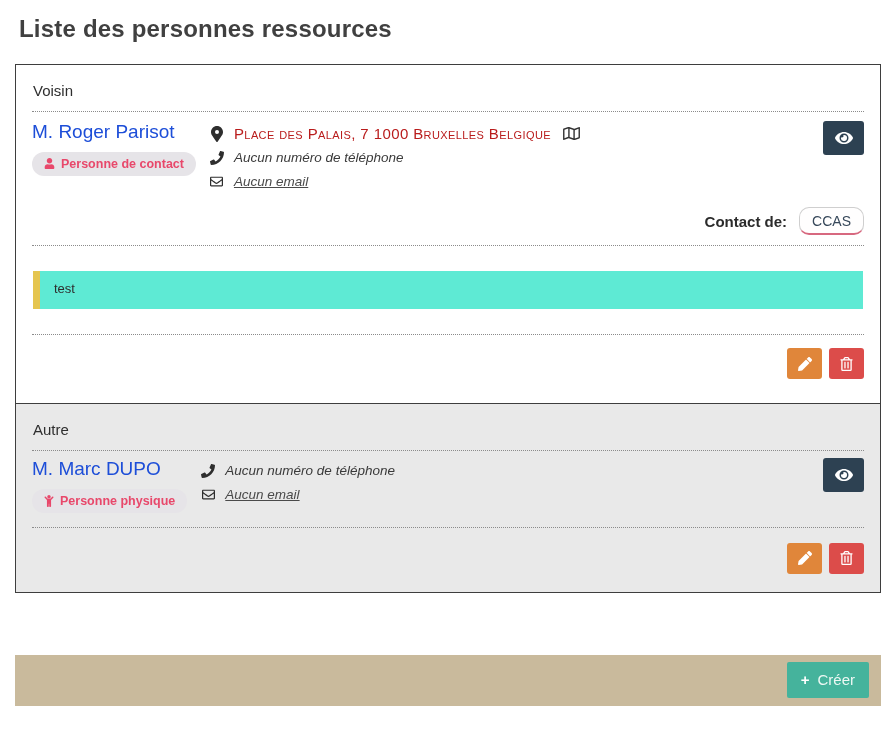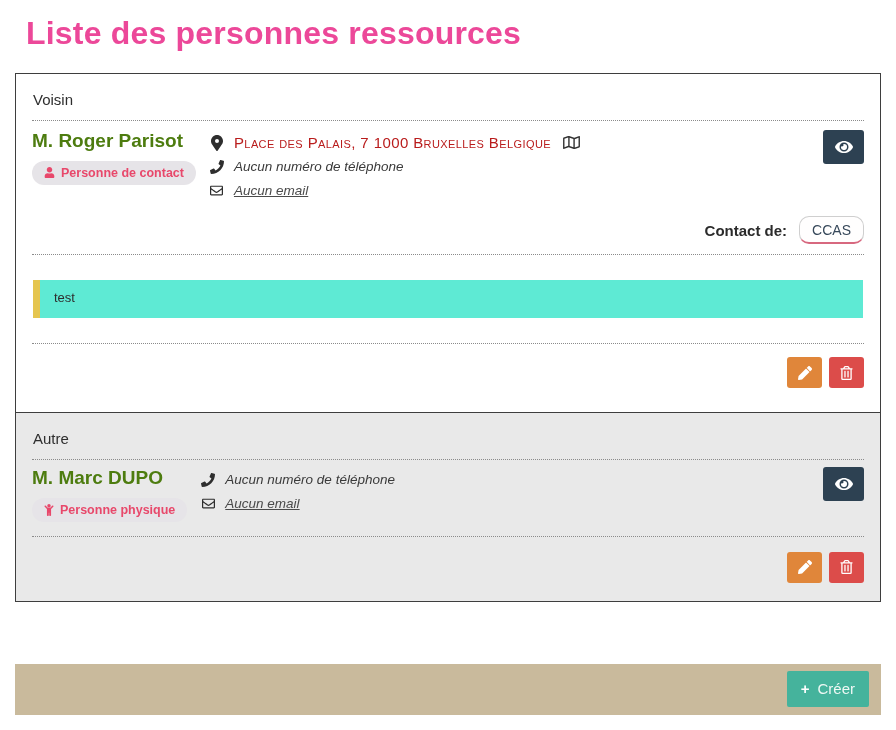--- a/index.html
+++ b/index.html
@@ -6,32 +6,32 @@
   html, body { margin: 0; padding: 0; }
   body {
     width: 896px; height: 730px;
     background: #ffffff;
     font-family: "Liberation Sans", "DejaVu Sans", sans-serif;
     color: #333;
     overflow: hidden;
   }
   .page { padding: 10px 15px 0; }
   .page-title {
-    font-size: 32px; font-weight: bold; color: #ec4899;
-    margin: 5px 0 0 11px; letter-spacing: .2px;
+    font-size: 24px; font-weight: bold; color: #404040;
+    margin: 5px 0 0 4px; letter-spacing: .2px;
   }
   .panel { margin-top: 21px; border: 1px solid #3e3e3e; background: #fff; }
   .group { padding: 16px 16px 24px; }
   .group--alt { background: #e9e9e9; border-top: 1px solid #3e3e3e; padding-bottom: 18px; }
   .group-label { font-size: 15px; color: #2e2e2e; padding: 1px 1px 12px; }
   .dotted { border-top: 1px dotted #8b8b8b; height: 0; }
 
   .person-row { display: flex; align-items: flex-start; gap: 13px; padding-top: 9px; }
   .person-ident { display: flex; flex-direction: column; align-items: flex-start; gap: 9px; }
-  .person-name { font-size: 19px; font-weight: bold; color: #4d7c0f; white-space: nowrap; line-height: 1.15; }
+  .person-name { font-size: 19px; font-weight: normal; color: #1d4ed8; white-space: nowrap; line-height: 1.15; }
   .badge {
     display: inline-flex; align-items: center; gap: 6px;
     background: #e6e4e8; border-radius: 12px; padding: 5px 12px;
     font-size: 12.5px; font-weight: bold; color: #e8486b; white-space: nowrap;
   }
   .badge .bicon { display: flex; }
 
   .person-details { display: flex; flex-direction: column; gap: 5px; padding-top: 3px; }
   .detail-line { display: flex; align-items: center; gap: 9px; font-size: 13.5px; min-height: 19px; }
   .addr { font-variant: small-caps; letter-spacing: .4px; font-size: 15px; color: #b91c1c; }

